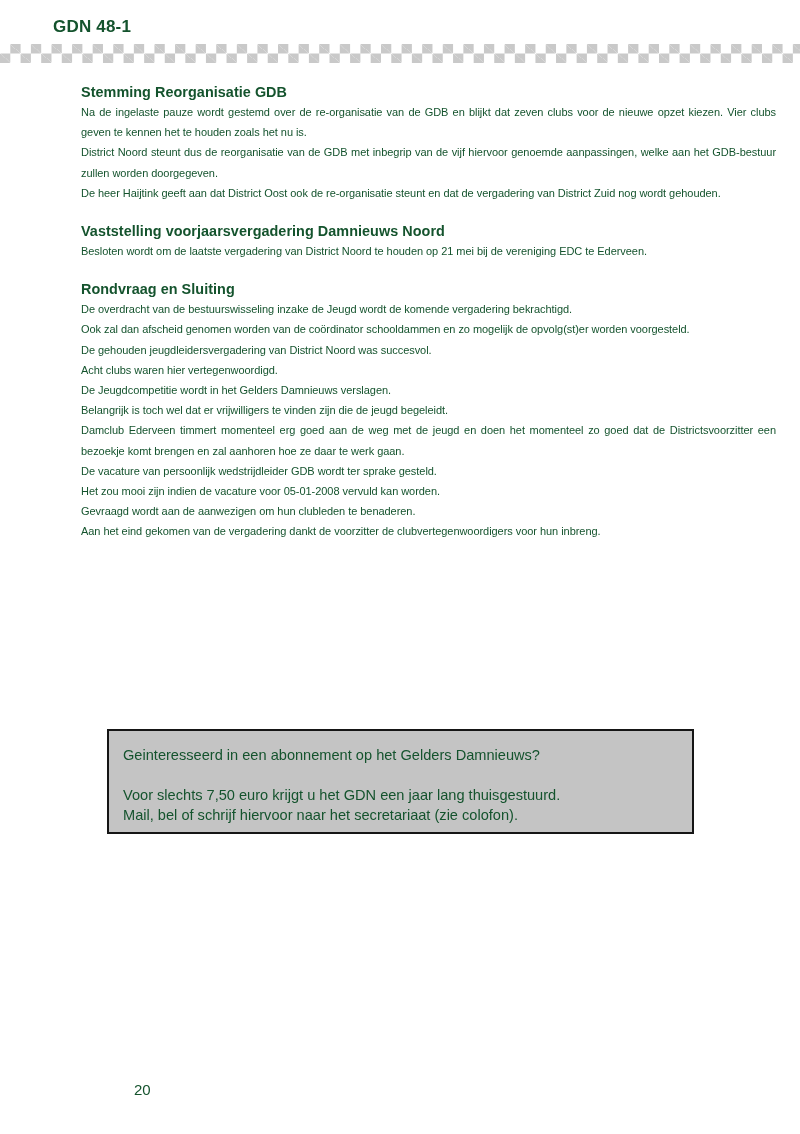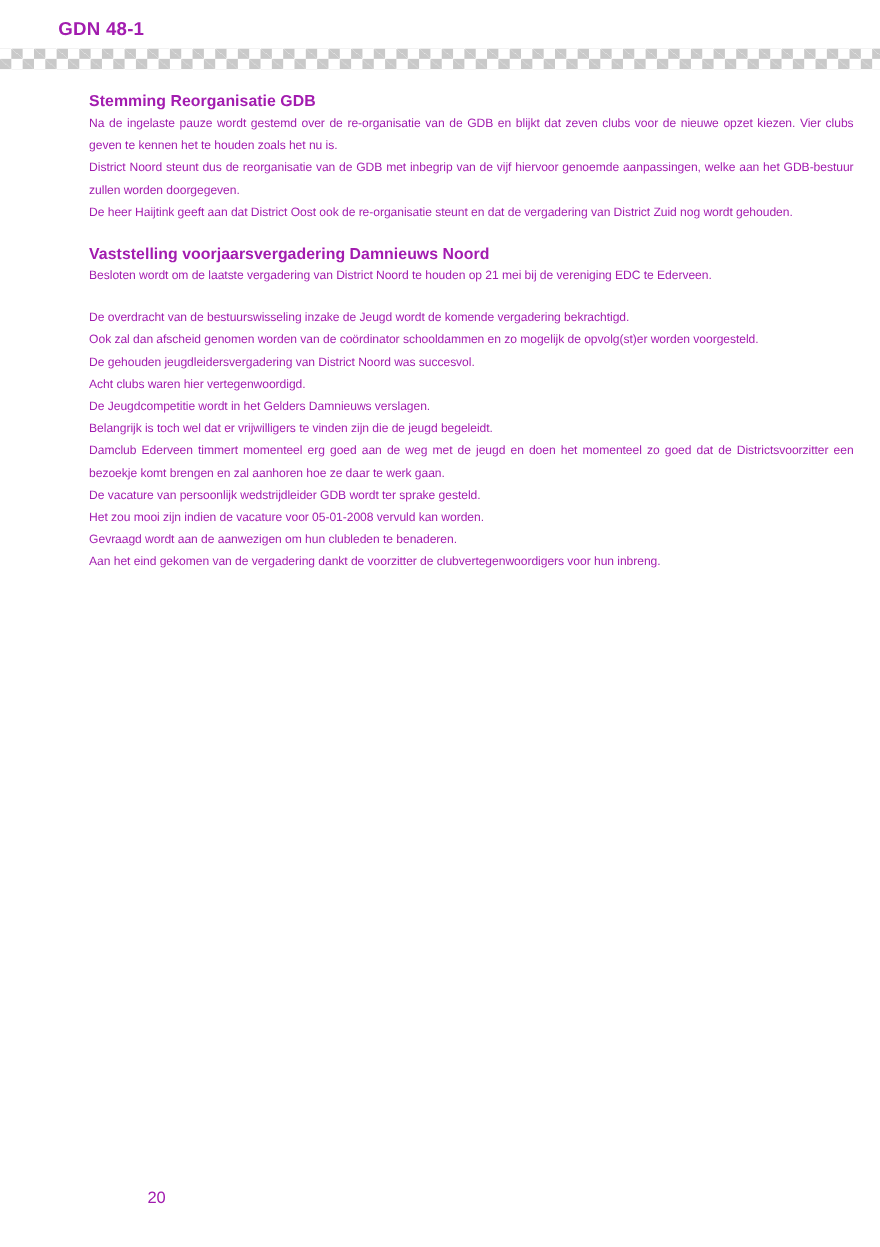--- a/index.html
+++ b/index.html
@@ -7,21 +7,21 @@
     padding: 0;
     background: #ffffff;
   }
   .page {
     position: relative;
     width: 800px;
     height: 1134px;
     background: #ffffff;
     overflow: hidden;
     font-family: "Liberation Sans", sans-serif;
-    color: #a21caf;
+    color: #14532d;
   }
 
   
   .header-title {
     position: absolute;
     left: 53px;
     top: 17px;
     font-size: 17px;
     font-weight: bold;
     letter-spacing: 0.2px;
@@ -125,31 +125,40 @@
     <div class="block-gap"></div>
 
     <div>
       <div class="sec-heading">Vaststelling voorjaarsvergadering Damnieuws Noord</div>
       <p class="para last-line-left">Besloten wordt om de laatste vergadering van District Noord te houden op 21 mei bij de vereniging EDC te Ederveen.</p>
     </div>
 
     <div class="block-gap"></div>
 
     <div>
+      <div class="sec-heading">Rondvraag en Sluiting</div>
       <p class="para last-line-left">De overdracht van de bestuurswisseling inzake de Jeugd wordt de komende vergadering bekrachtigd.</p>
       <p class="para last-line-left">Ook zal dan afscheid genomen worden van de coördinator schooldammen en zo mogelijk de opvolg(st)er worden voorgesteld.</p>
       <p class="para last-line-left">De gehouden jeugdleidersvergadering van District Noord was succesvol.</p>
       <p class="para last-line-left">Acht clubs waren hier vertegenwoordigd.</p>
       <p class="para last-line-left">De Jeugdcompetitie wordt in het Gelders Damnieuws verslagen.</p>
       <p class="para last-line-left">Belangrijk is toch wel dat er vrijwilligers te vinden zijn die de jeugd begeleidt.</p>
       <p class="para last-line-left">Damclub Ederveen timmert momenteel erg goed aan de weg met de jeugd en doen het momenteel zo goed dat de Districtsvoorzitter een bezoekje komt brengen en zal aanhoren hoe ze daar te werk gaan.</p>
       <p class="para last-line-left">De vacature van persoonlijk wedstrijdleider GDB wordt ter sprake gesteld.</p>
       <p class="para last-line-left">Het zou mooi zijn indien de vacature voor 05-01-2008 vervuld kan worden.</p>
       <p class="para last-line-left">Gevraagd wordt aan de aanwezigen om hun clubleden te benaderen.</p>
       <p class="para last-line-left">Aan het eind gekomen van de vergadering dankt de voorzitter de clubvertegenwoordigers voor hun inbreng.</p>
     </div>
 
   </div>
 
+  <div class="ad-box">
+    <div class="ad-inner">
+      <p class="ad-line">Geinteresseerd in een abonnement op het Gelders Damnieuws?</p>
+      <div class="ad-spacer"></div>
+      <p class="ad-line">Voor slechts 7,50 euro krijgt u het GDN een jaar lang thuisgestuurd.</p>
+      <p class="ad-line">Mail, bel of schrijf hiervoor naar het secretariaat (zie colofon).</p>
+    </div>
+  </div>
 
   <div class="page-number">20</div>
 
 </div>
 
 </body></html>

